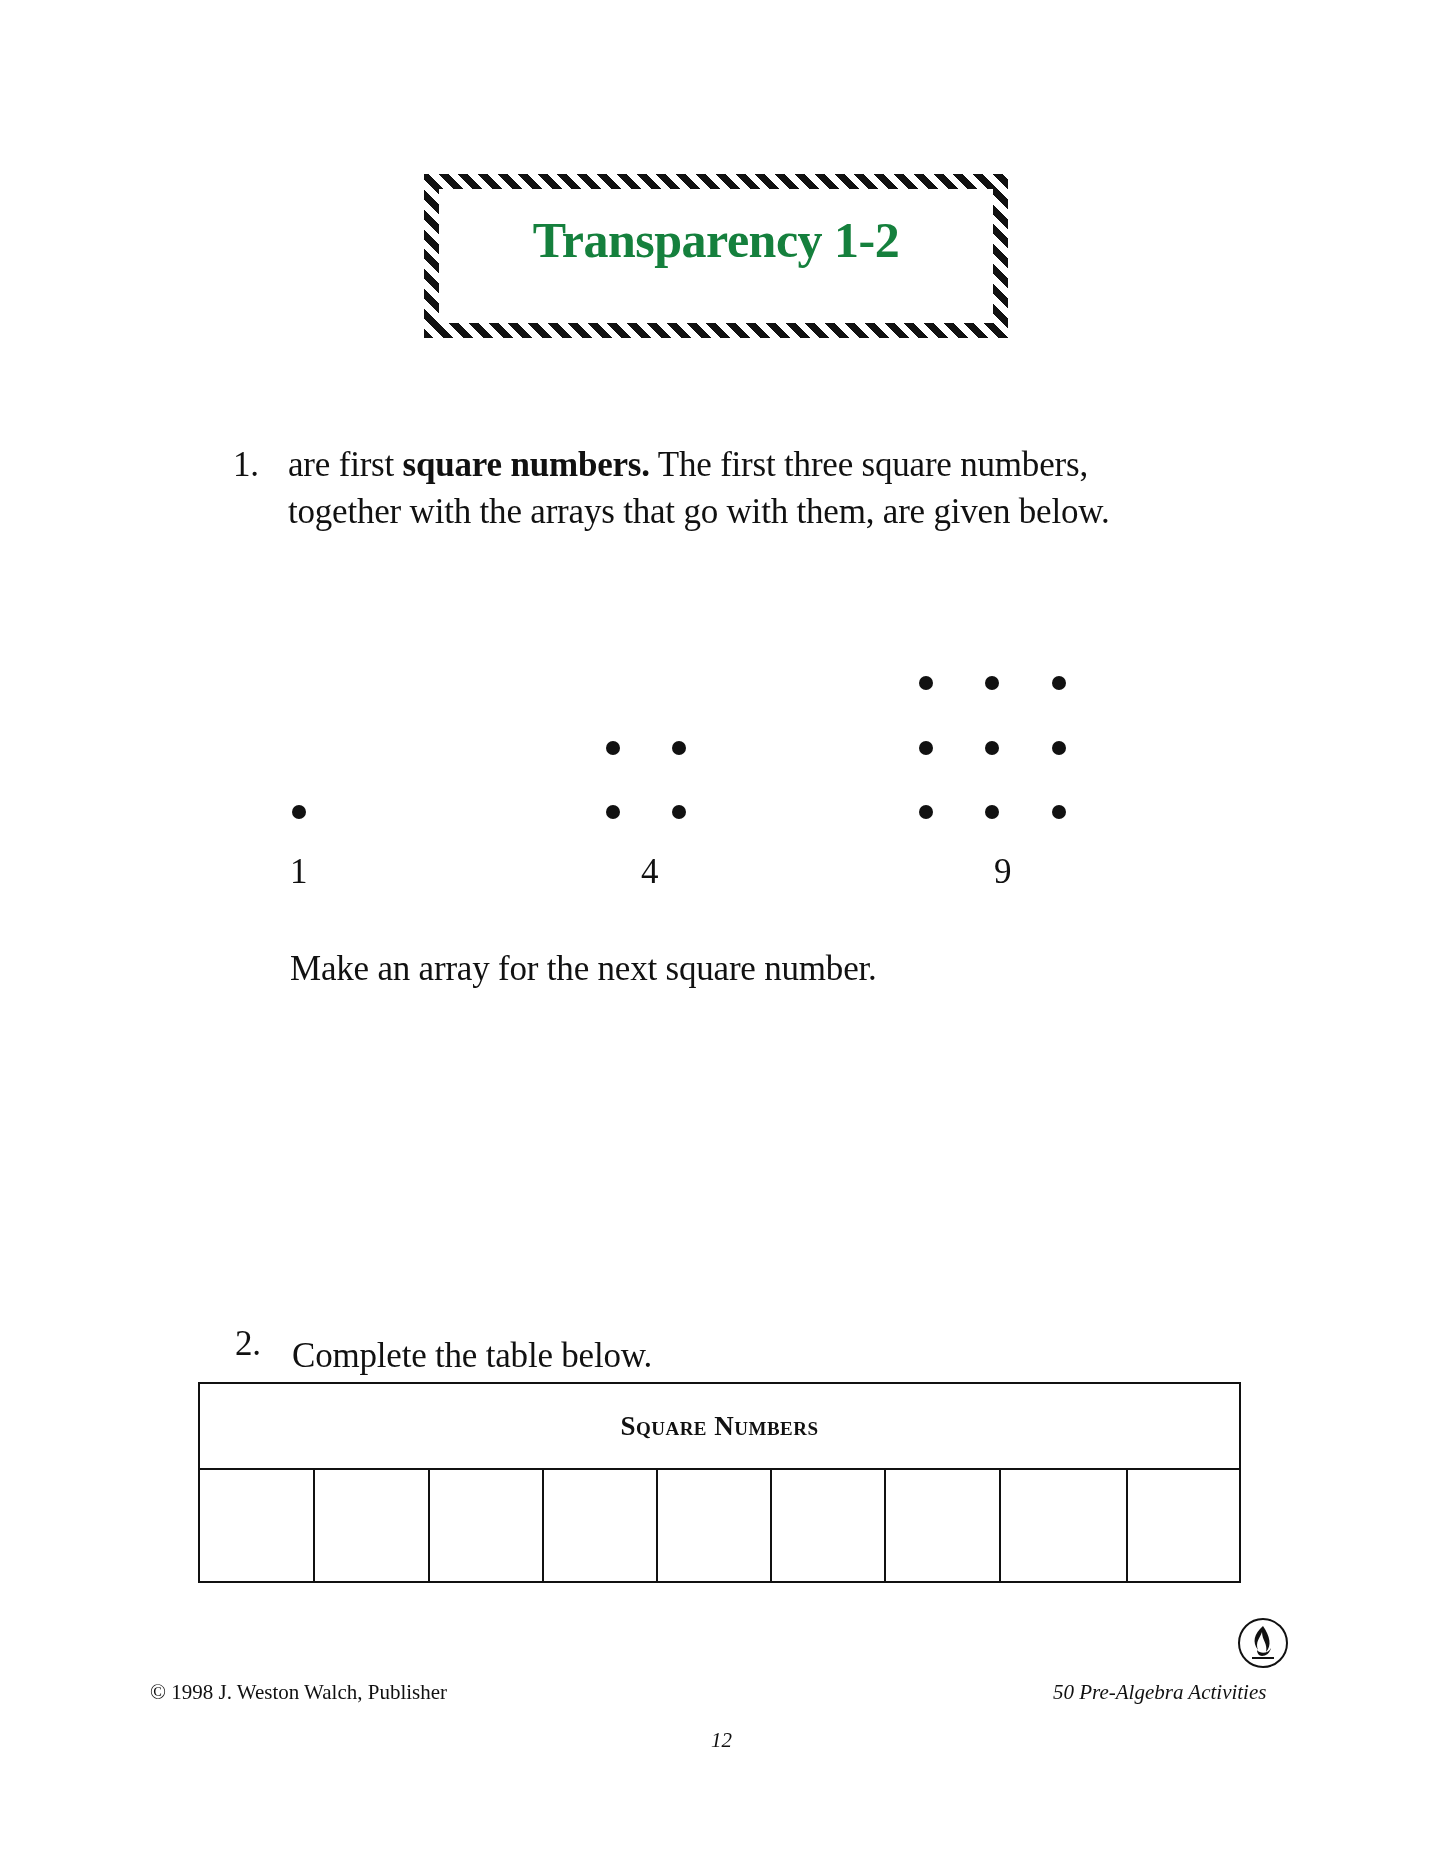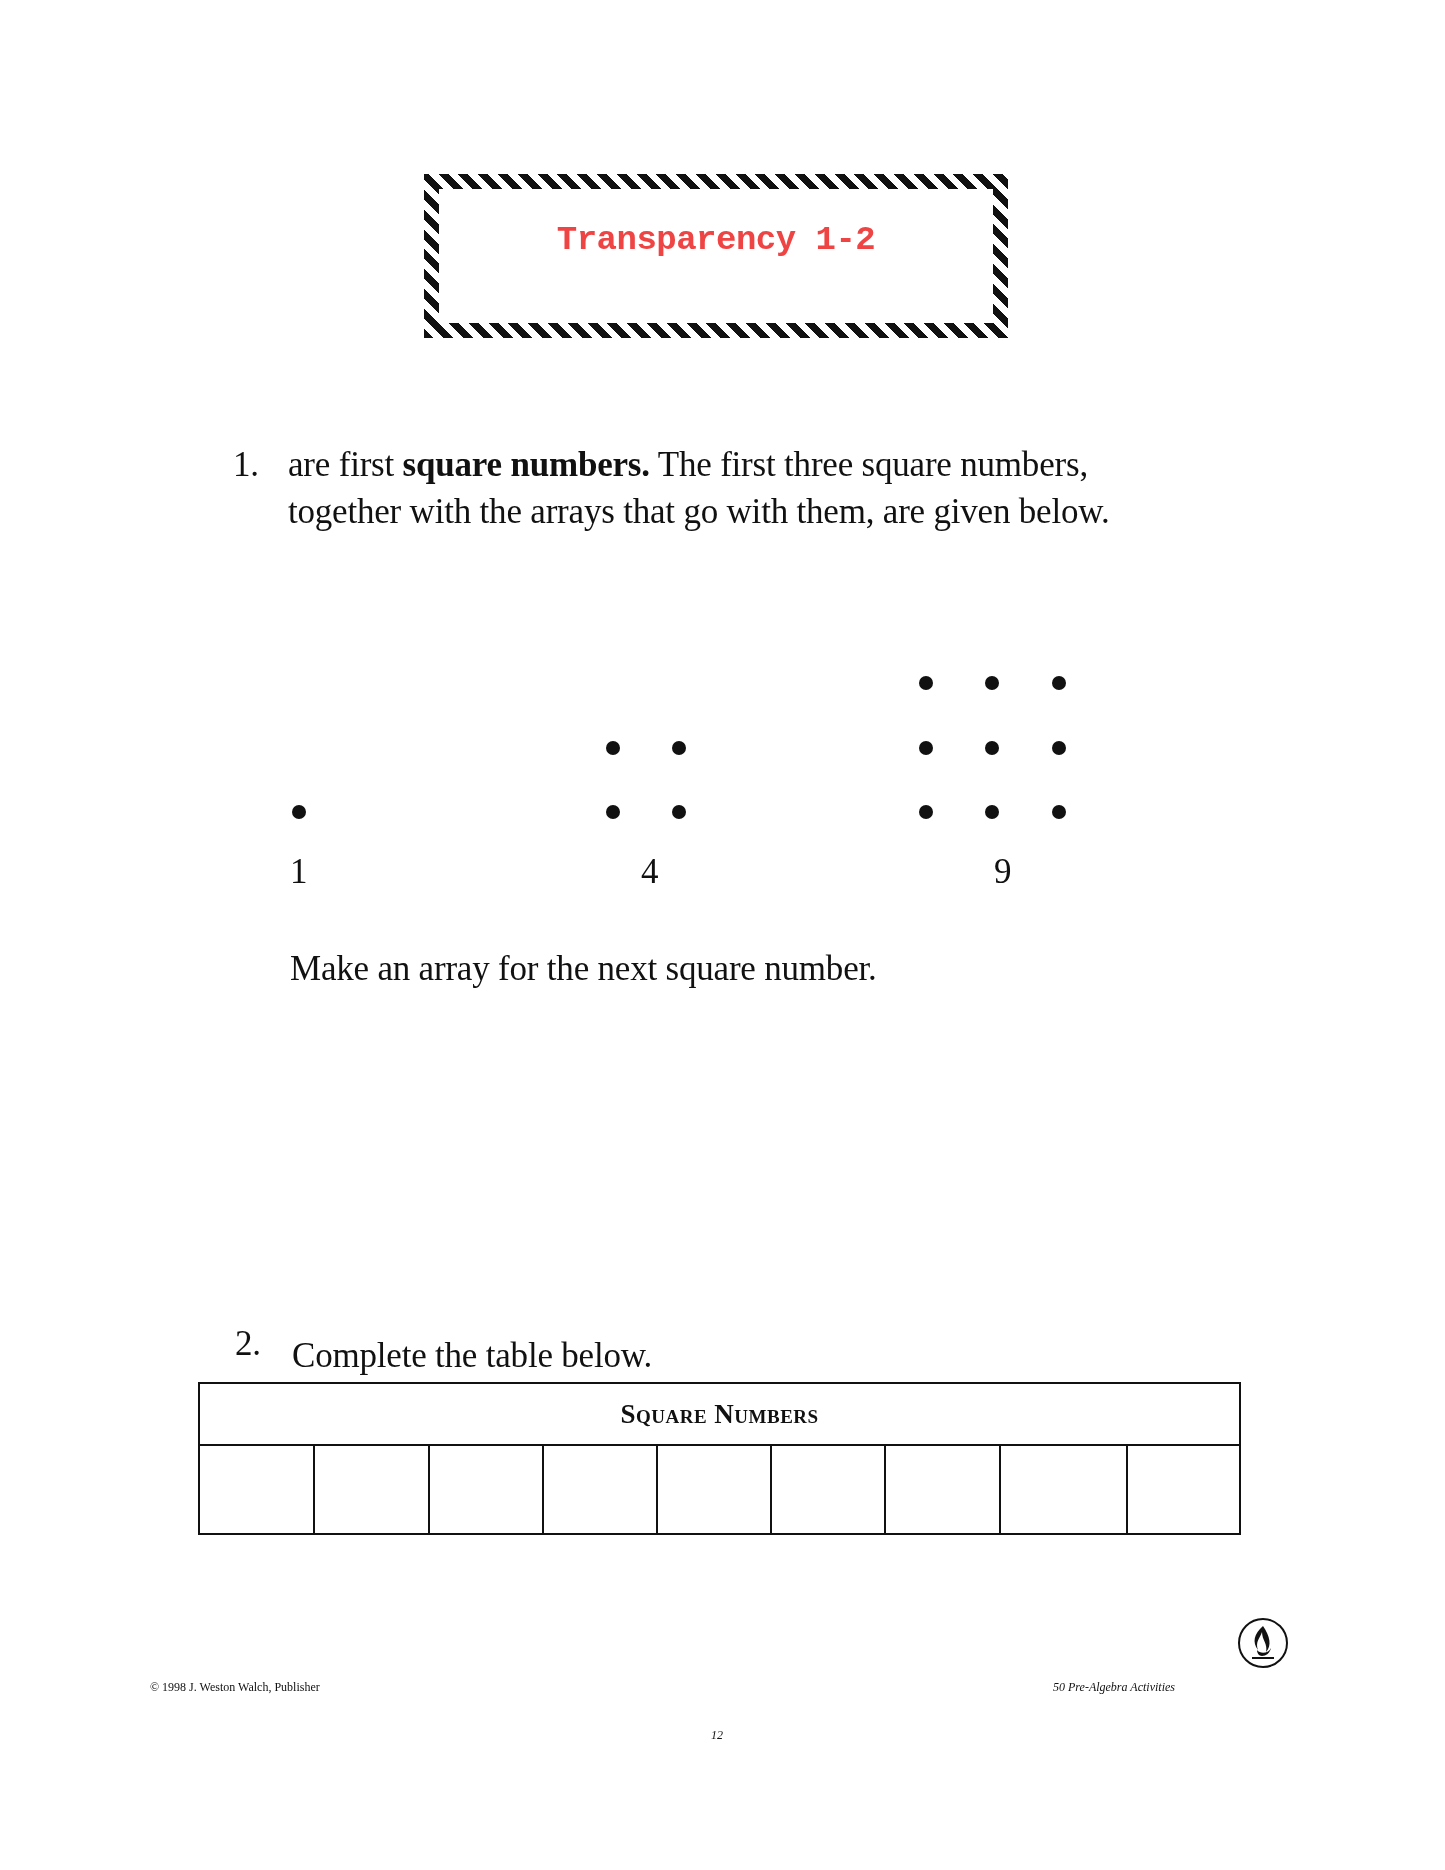--- a/index.html
+++ b/index.html
@@ -10,41 +10,41 @@
   
   .title-box {
     position: absolute; left: 424px; top: 174px; width: 584px; height: 164px;
     background: repeating-linear-gradient(45deg, #111 0 7px, #fff 7px 14px);
   }
   .title-box-inner {
     position: absolute; left: 15px; top: 15px; right: 15px; bottom: 15px;
     background: #fff; display: flex; align-items: center; justify-content: center;
   }
   .title-text {
-    font-family: Liberation Mono, monospace;
-    font-weight: 700; font-size: 34px; letter-spacing: -0.5px; color: #ef4444;
+    font-family: Liberation Serif, serif;
+    font-weight: 700; font-size: 50px; letter-spacing: -0.5px; color: #15803d;
     margin-top: -32px;
   }
 
   .para { font-size: 35px; line-height: 47px; letter-spacing: -0.2px; }
   .num-label { font-size: 35px; }
   .dot { position: absolute; width: 14px; height: 14px; border-radius: 50%; background: #111; }
 
   table.sq {
     position: absolute; left: 198px; top: 1382px; width: 1041px;
     border-collapse: collapse; table-layout: fixed;
     font-family: "Liberation Serif", "DejaVu Serif", serif;
   }
-  table.sq td, table.sq th { border: 2px solid #111; padding: 4px; text-align: center; }
+  table.sq td, table.sq th { border: 2px solid #111; padding: 16px; text-align: center; }
   table.sq th.caption-cell { height: 52px; font-size: 27px; font-weight: 700; font-variant: small-caps; letter-spacing: 0.5px; }
   table.sq th.col-head { height: 52px; font-size: 29px; font-weight: 700; }
   table.sq td.answer-cell { height: 79px; }
   .italic-n { font-style: italic; }
 
-  .footer { font-size: 12px; text-align: right; }
+  .footer { font-size: 21px; text-align: right; }
   .logo { position: absolute; left: 1238px; top: 1618px; width: 46px; height: 46px; border: 2.5px solid #111; border-radius: 50%; }
 </style>
 </head>
 <body>
 
 <div class="title-box">
   <div class="title-box-inner">
     <div class="title-text">Transparency 1-2</div>
   </div>
 </div>

